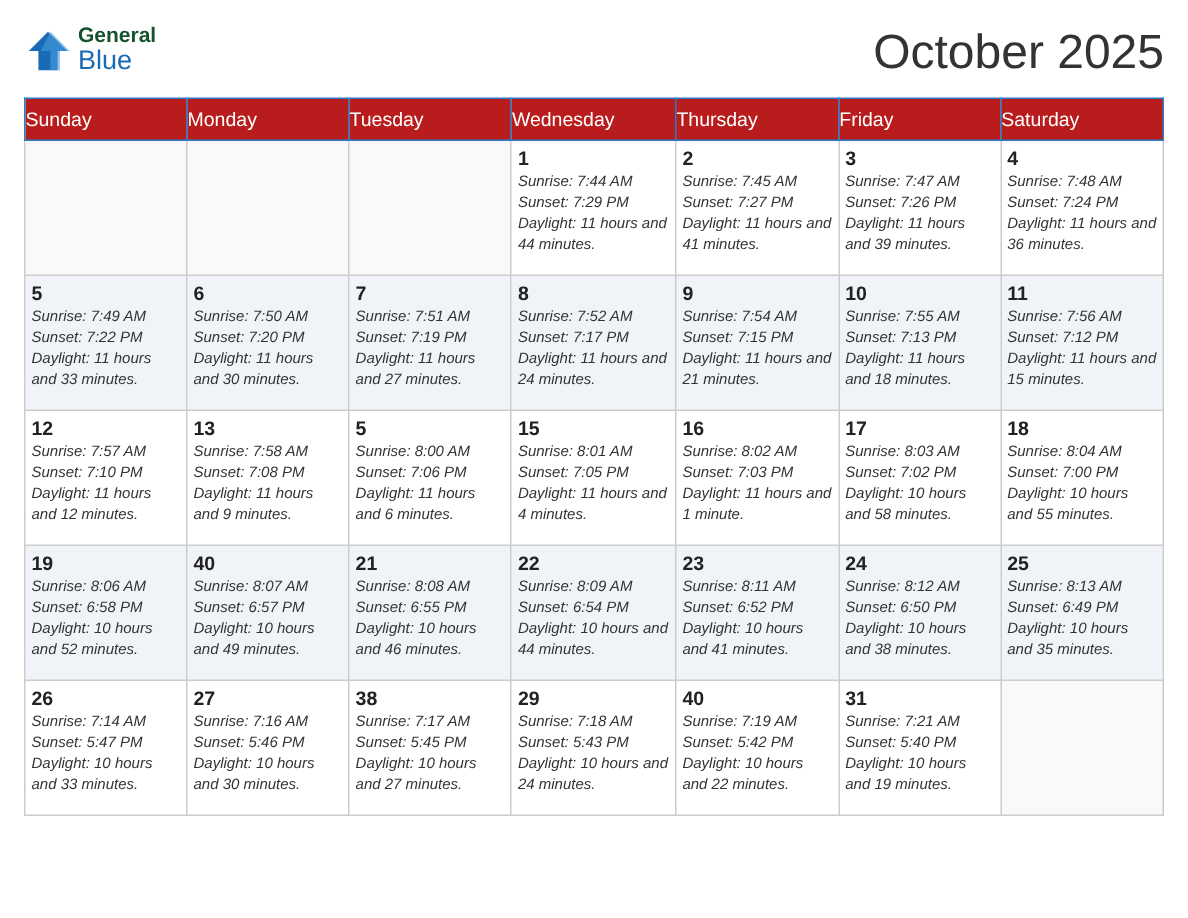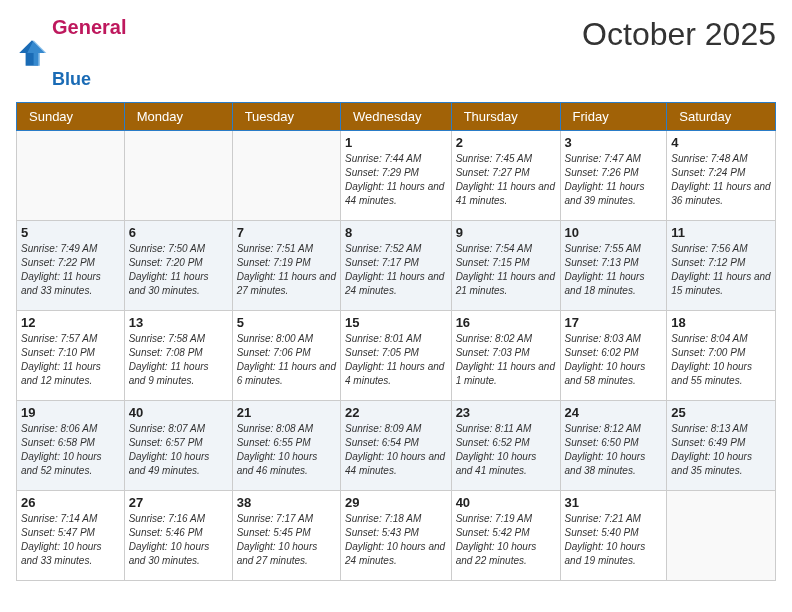--- a/index.html
+++ b/index.html
@@ -19,29 +19,28 @@
     .logo {
       display: flex;
       align-items: center;
     }
     .logo-text {
       display: flex;
       flex-direction: column;
       line-height: 1.1;
     }
     .logo-general {
-      font-size: 20px;
+      font-size: 14px;
       font-weight: bold;
-      color: #be185d;
+      color: #14532d;
     }
     .logo-blue {
       font-size: 18px;
-      font-weight: bold;
+      font-weight: normal;
       color: #1a6bb5;
-      margin-top: 32px;
     }
     .logo-icon {
       width: 32px;
       height: 32px;
       margin-right: 4px;
     }
     .title-section {
       text-align: right;
     }
     .month-title {
@@ -52,23 +51,23 @@
     .location-title {
       font-size: 16px;
       color: #555;
     }
     .calendar {
       width: 100%;
       border-collapse: collapse;
       font-size: 11px;
     }
     .calendar th {
-      background-color: #a16207;
+      background-color: #b91c1c;
       color: #fff;
-      padding: 6px 12px;
+      padding: 6px 0;
       text-align: left;
       font-size: 13px;
       font-weight: normal;
       border: 1px solid #2a7cc7;
     }
     .calendar td {
       border: 1px solid #ccc;
       vertical-align: top;
       padding: 4px;
       width: 113px;
@@ -244,21 +243,21 @@
         <td>
           <div class="day-number">16</div>
           <div class="day-info">Sunrise: 8:02 AM
 Sunset: 7:03 PM
 Daylight: 11 hours
 and 1 minute.</div>
         </td>
         <td>
           <div class="day-number">17</div>
           <div class="day-info">Sunrise: 8:03 AM
-Sunset: 6:02 PM
+Sunset: 7:02 PM
 Daylight: 10 hours
 and 58 minutes.</div>
         </td>
         <td>
           <div class="day-number">18</div>
           <div class="day-info">Sunrise: 8:04 AM
 Sunset: 7:00 PM
 Daylight: 10 hours
 and 55 minutes.</div>
         </td>

